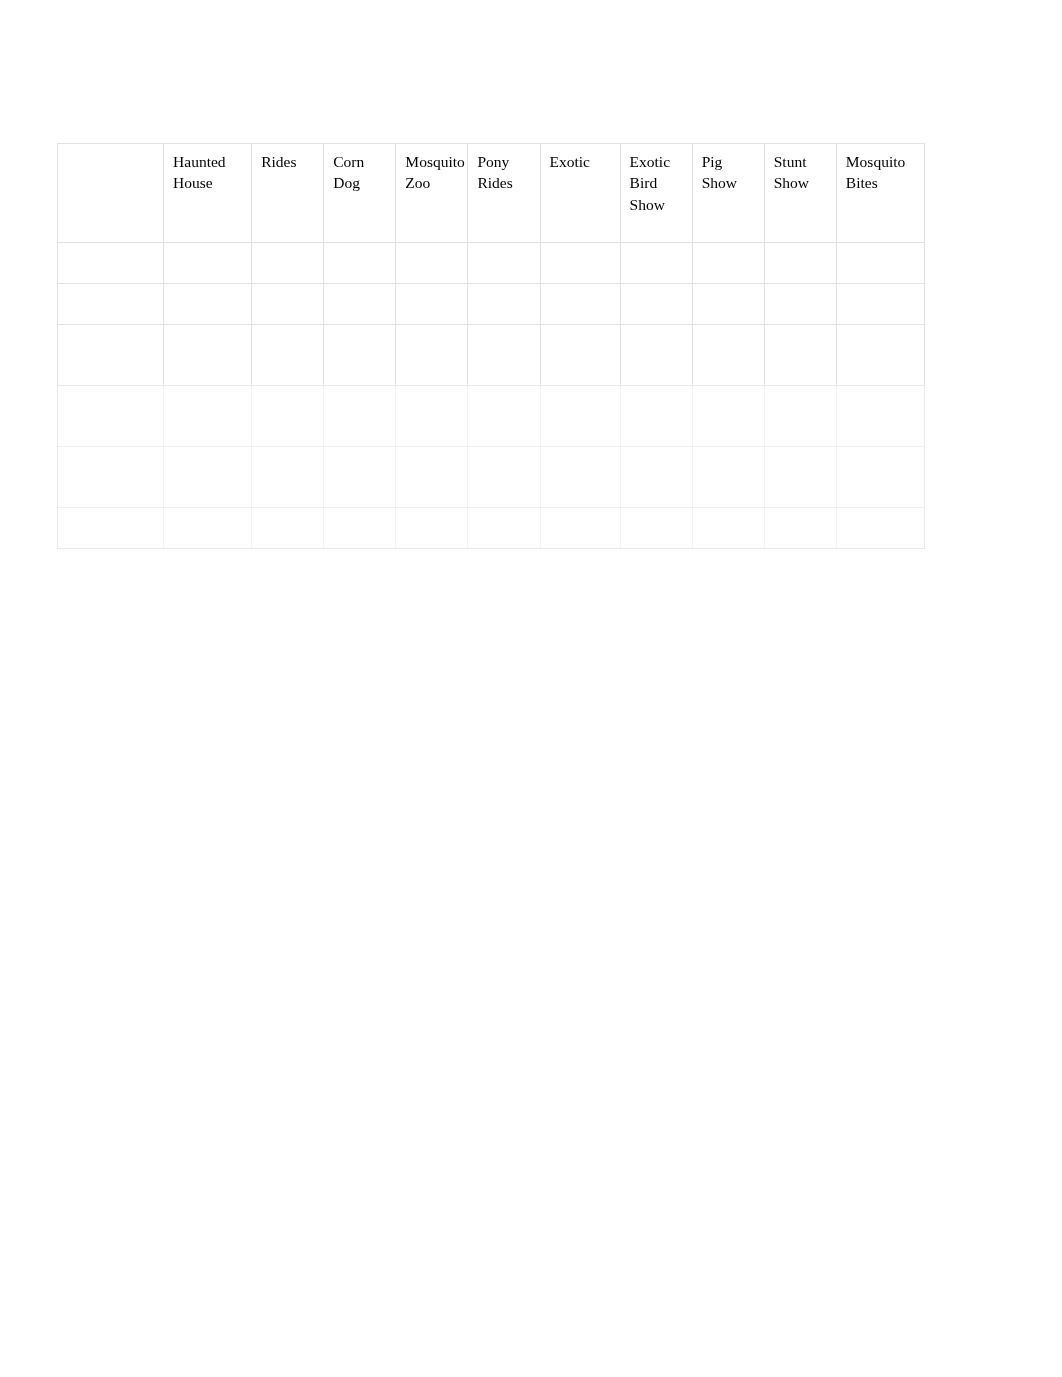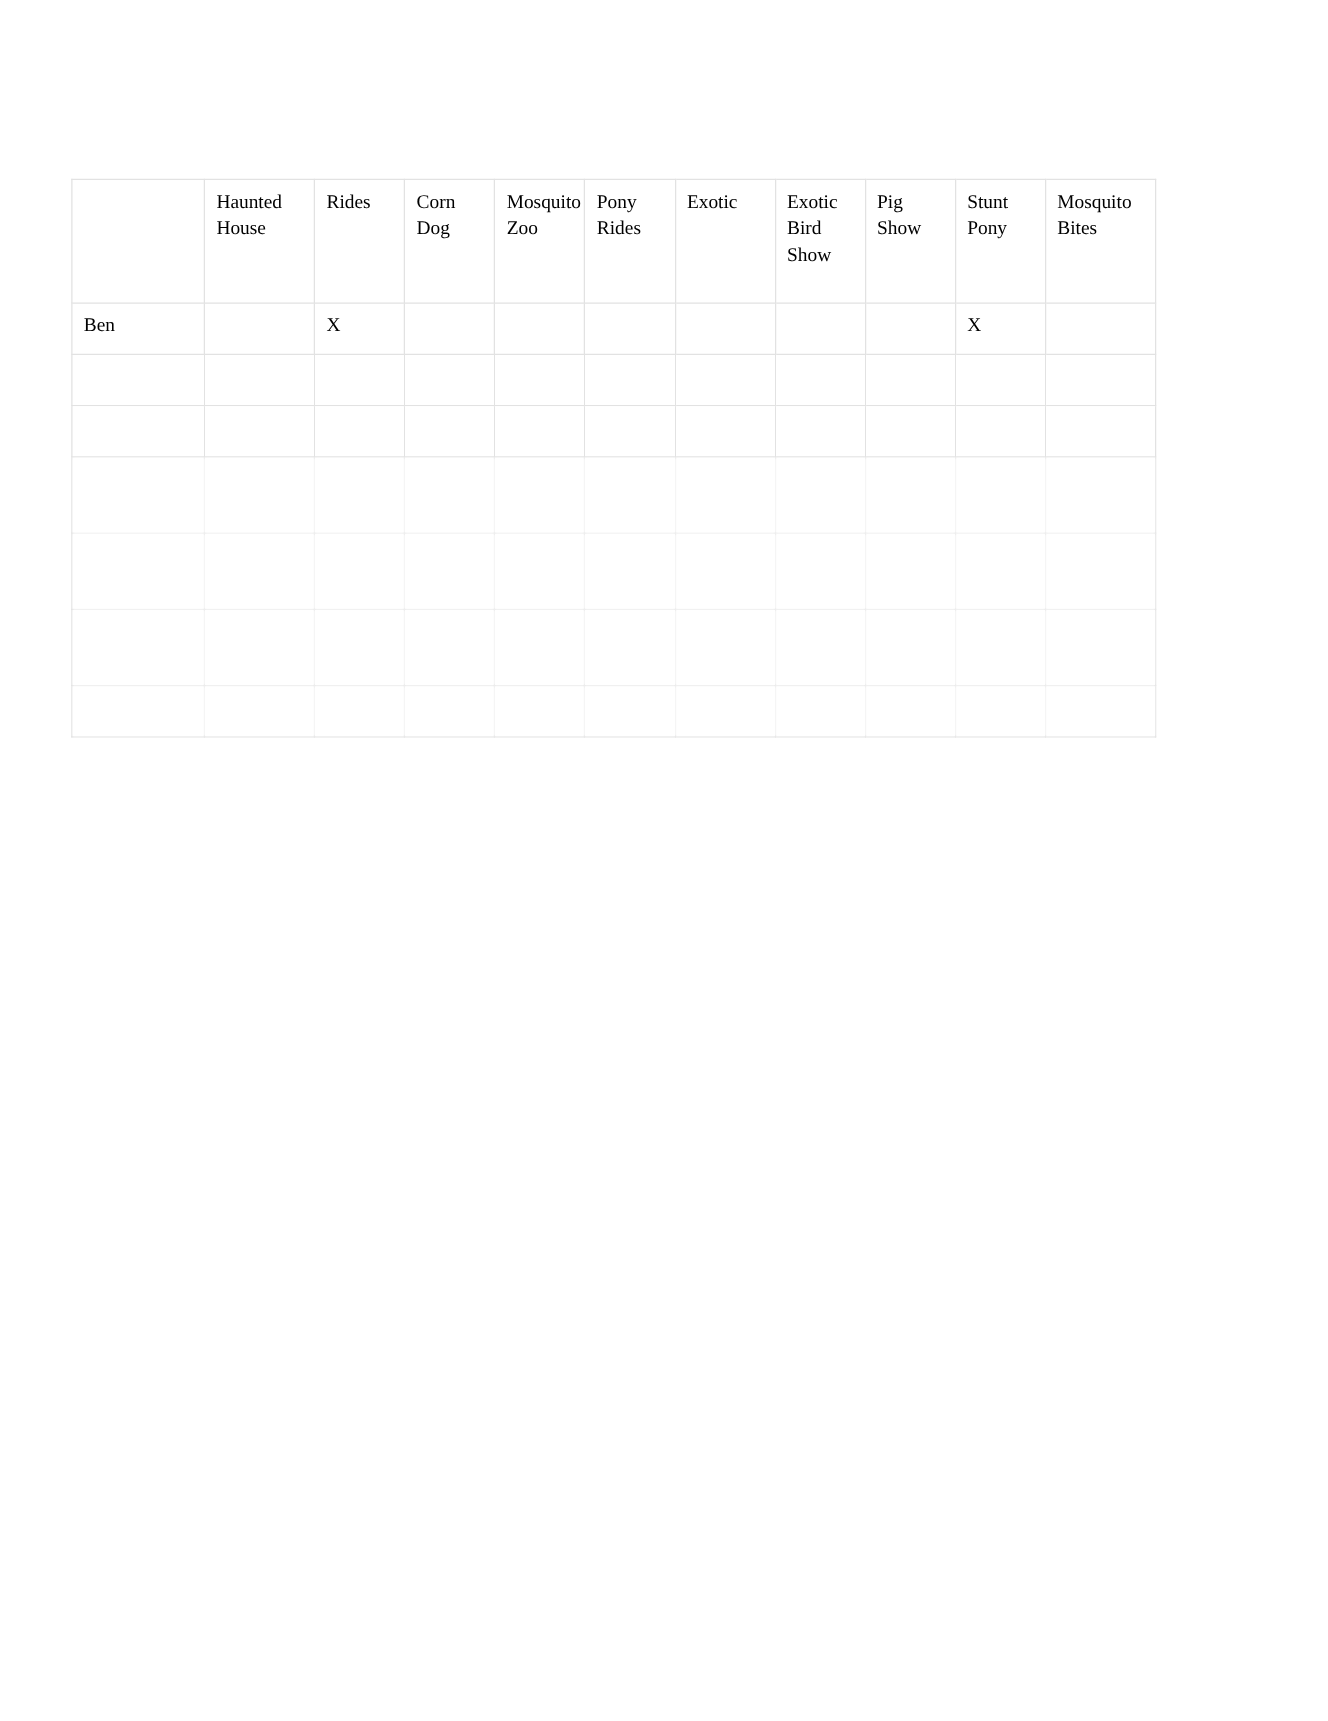--- a/index.html
+++ b/index.html
@@ -126,41 +126,28 @@
         <tr>
           <td></td>
           <td>Haunted House</td>
           <td>Rides</td>
           <td>Corn Dog</td>
           <td>Mosquito Zoo</td>
           <td>Pony Rides</td>
           <td>Exotic</td>
           <td>Exotic Bird Show</td>
           <td>Pig Show</td>
-          <td>Stunt Pony</td>
+          <td>Stunt Show</td>
           <td>Mosquito Bites</td>
         </tr>
       </thead>
 
       <tbody>
 
 
-        <tr class="datarow">
-          <td>Ben</td>
-          <td></td>
-          <td>X</td>
-          <td></td>
-          <td></td>
-          <td></td>
-          <td></td>
-          <td></td>
-          <td></td>
-          <td>X</td>
-          <td></td>
-        </tr>
 
 
 
         <tr class="datarow fade1">
           <td></td>
           <td></td>
           <td></td>
           <td></td>
           <td></td>
           <td></td>

